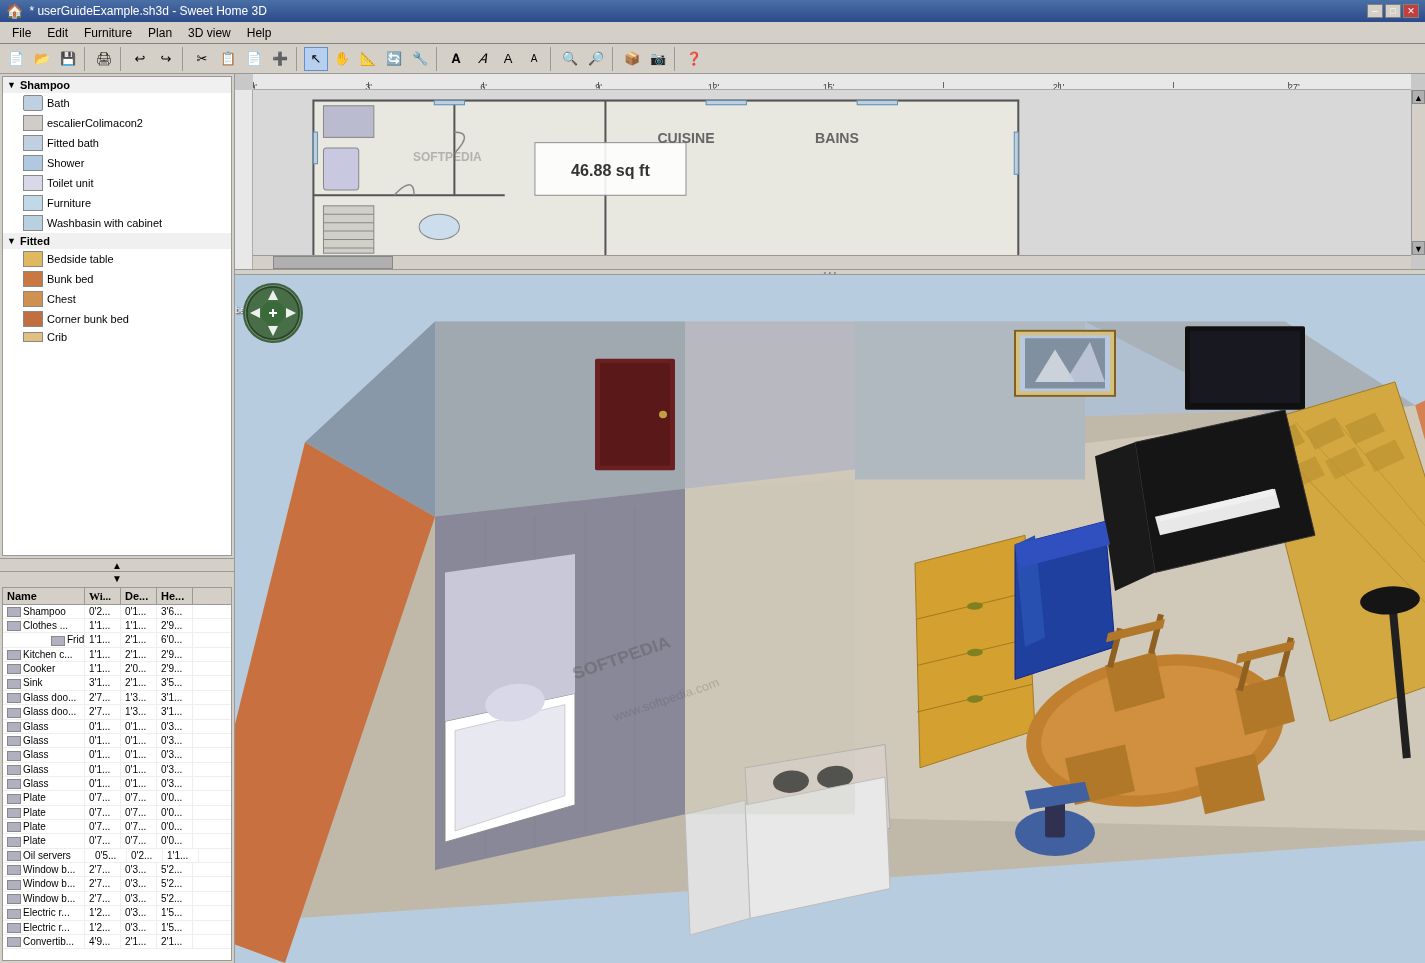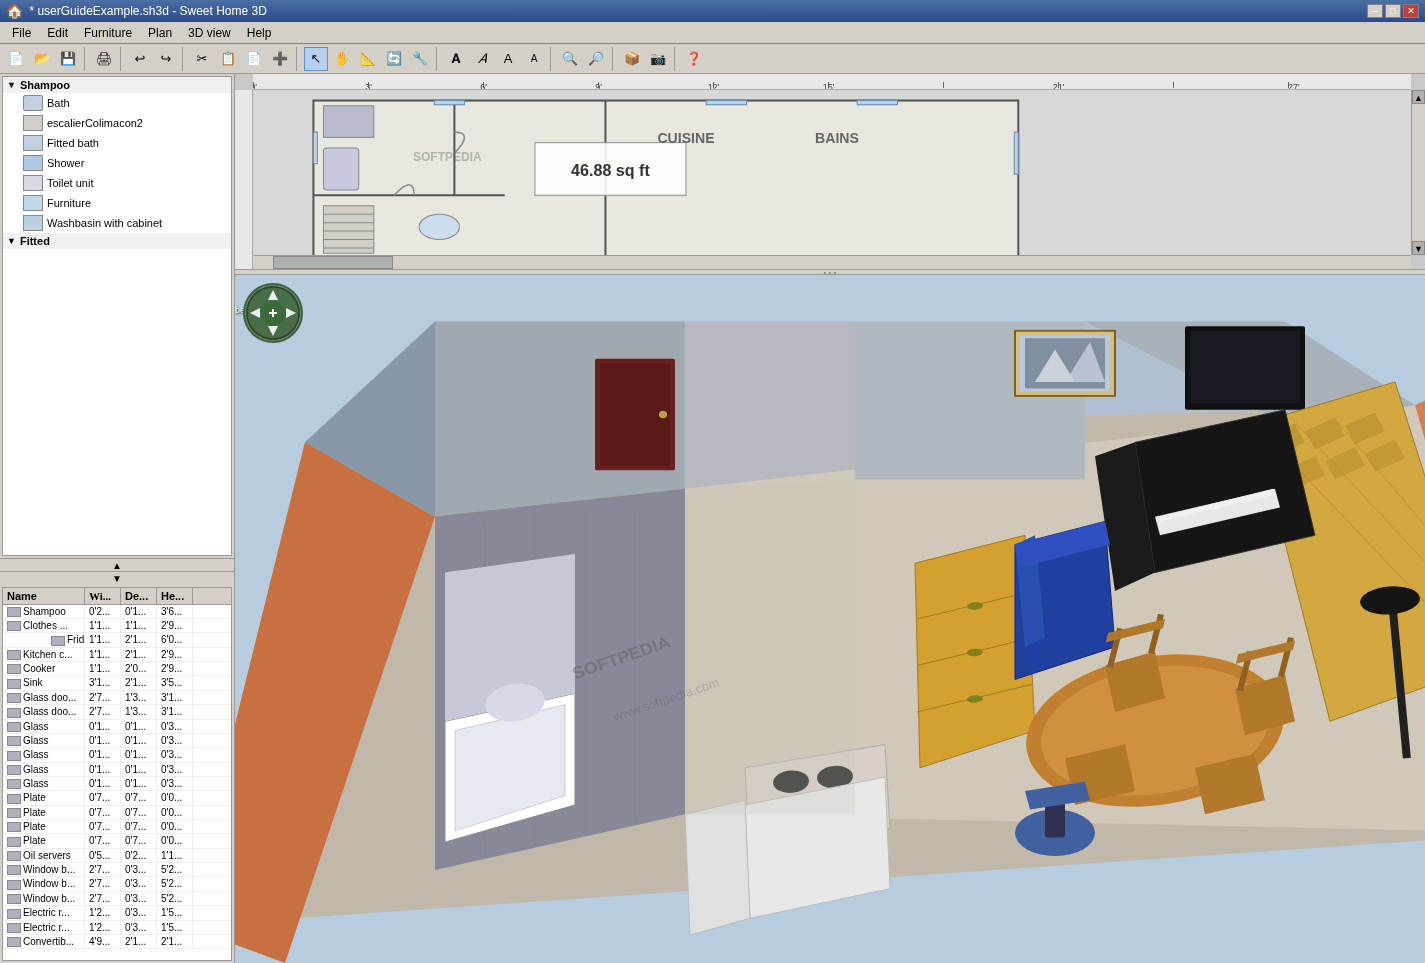--- a/index.html
+++ b/index.html
@@ -373,20 +373,42 @@
         <div class="tree-item">
           <div class="item-icon icon-washbasin" style="background:#b8d0e0;"></div>
           <span>Washbasin with cabinet</span>
         </div>
       </div>
 
       <div class="tree-category">
         <span class="arrow">▼</span>
         <span>Fitted</span>
       </div>
+      <div>
+        <div class="tree-item">
+          <div class="item-icon icon-bedside" style="background:#e0b860;"></div>
+          <span>Bedside table</span>
+        </div>
+        <div class="tree-item">
+          <div class="item-icon icon-bunk" style="background:#c87840;"></div>
+          <span>Bunk bed</span>
+        </div>
+        <div class="tree-item">
+          <div class="item-icon icon-chest" style="background:#d09050;"></div>
+          <span>Chest</span>
+        </div>
+        <div class="tree-item">
+          <div class="item-icon icon-corner-bunk" style="background:#c07040;"></div>
+          <span>Corner bunk bed</span>
+        </div>
+        <div class="tree-item">
+          <div class="item-icon icon-crib" style="background:#e0c080; overflow:hidden; height:10px;"></div>
+          <span>Crib</span>
+        </div>
+      </div>
     </div>
 
     <div class="left-scroll-btn">▲</div>
     <div class="left-scroll-btn">▼</div>
 
     <div class="bottom-table">
       <div class="table-header">
         <div class="th-cell" style="width:82px;">Name</div>
         <div class="th-cell" style="width:36px;font-family:Liberation Serif, serif;">Wi...</div>
         <div class="th-cell" style="width:36px;">De...</div>
@@ -490,21 +512,21 @@
         <div class="td-cell" style="width:36px;">0'0...</div>
       </div>
           <div class="tr-row">
         <div class="td-cell" style="width:82px;"><span style="display: inline-block; width: 14px; height: 10px; background: rgb(176, 176, 192); margin-right: 2px; border: 1px solid rgb(136, 136, 136); vertical-align: middle;"></span>Plate</div>
         <div class="td-cell" style="width:36px;">0'7...</div>
         <div class="td-cell" style="width:36px;">0'7...</div>
         <div class="td-cell" style="width:36px;">0'0...</div>
       </div>
           <div class="tr-row">
         <div class="td-cell" style="width:82px;"><span style="display: inline-block; width: 14px; height: 10px; background: rgb(176, 176, 192); margin-right: 2px; border: 1px solid rgb(136, 136, 136); vertical-align: middle;"></span>Oil servers</div>
-        <div class="td-cell" style="width:36px;">0'5...</div>
+        <div class="td-cell" style="width:36px;margin-left:6px;">0'5...</div>
         <div class="td-cell" style="width:36px;">0'2...</div>
         <div class="td-cell" style="width:36px;">1'1...</div>
       </div>
           <div class="tr-row">
         <div class="td-cell" style="width:82px;"><span style="display: inline-block; width: 14px; height: 10px; background: rgb(176, 176, 192); margin-right: 2px; border: 1px solid rgb(136, 136, 136); vertical-align: middle;"></span>Window b...</div>
         <div class="td-cell" style="width:36px;">2'7...</div>
         <div class="td-cell" style="width:36px;">0'3...</div>
         <div class="td-cell" style="width:36px;">5'2...</div>
       </div>
           <div class="tr-row">

